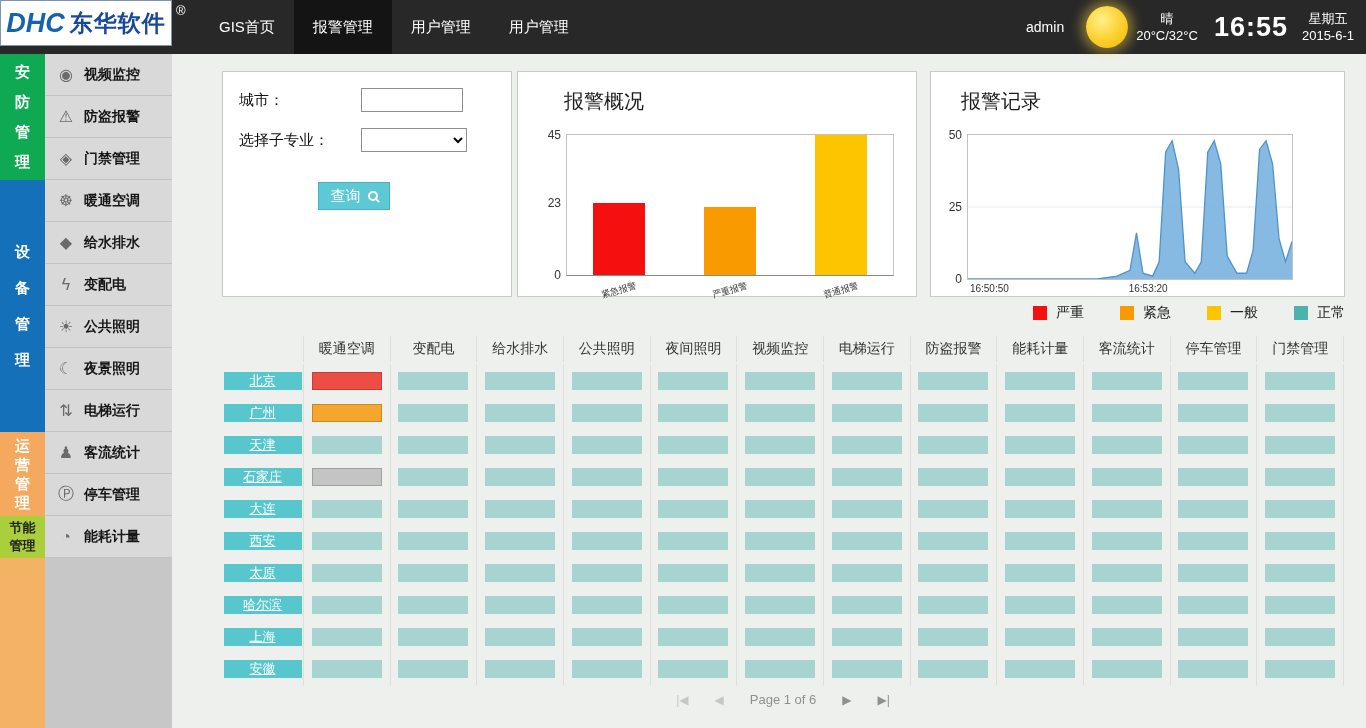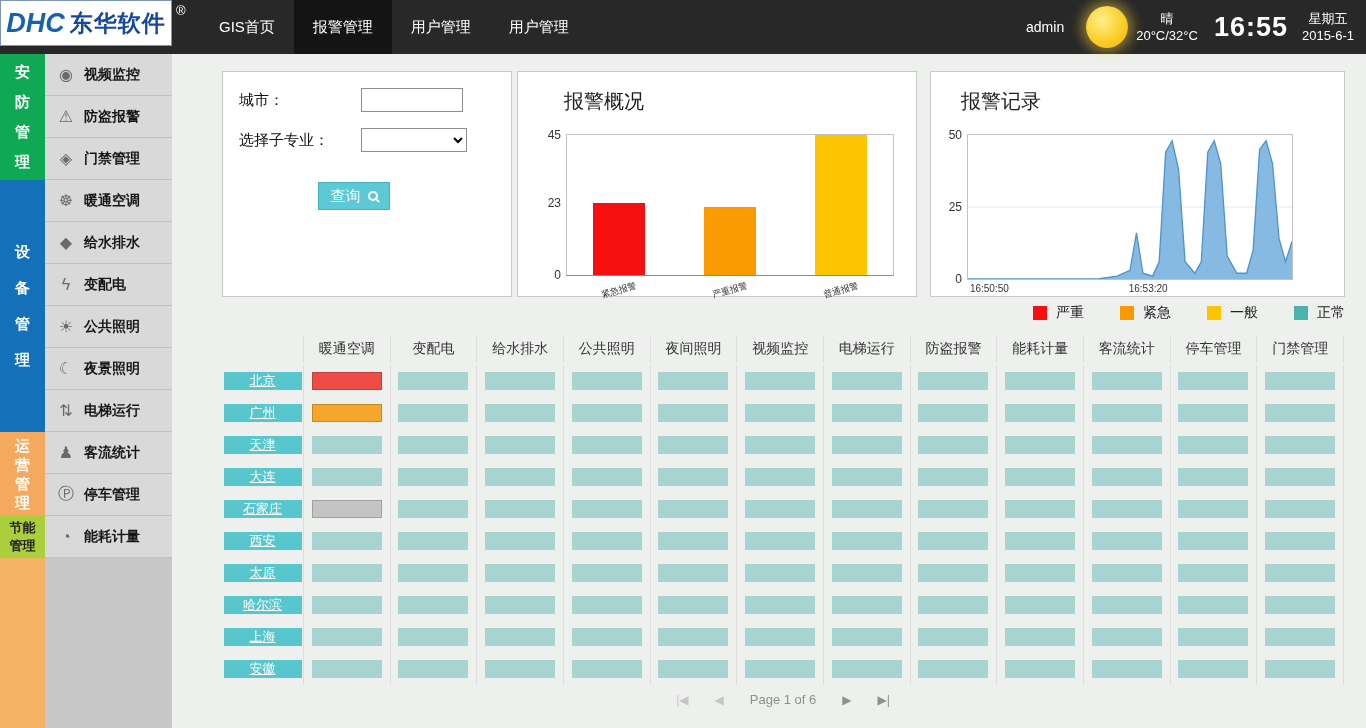--- a/index.html
+++ b/index.html
@@ -391,65 +391,65 @@
         </div>
         <div class="t-cell">
           <span class="status-chip" style="background: rgb(167, 212, 208);"></span>
         </div>
         <div class="t-cell">
           <span class="status-chip" style="background: rgb(167, 212, 208);"></span>
         </div>
       </div>
       <div class="t-row">
         <div class="t-cell">
+          <span class="city-chip">石家庄</span>
+        </div>
+        <div class="t-cell">
+          <span class="status-chip" style="background: rgb(196, 196, 196); border: 1px solid rgba(0, 0, 0, 0.18);"></span>
+        </div>
+        <div class="t-cell">
+          <span class="status-chip" style="background: rgb(167, 212, 208);"></span>
+        </div>
+        <div class="t-cell">
+          <span class="status-chip" style="background: rgb(167, 212, 208);"></span>
+        </div>
+        <div class="t-cell">
+          <span class="status-chip" style="background: rgb(167, 212, 208);"></span>
+        </div>
+        <div class="t-cell">
+          <span class="status-chip" style="background: rgb(167, 212, 208);"></span>
+        </div>
+        <div class="t-cell">
+          <span class="status-chip" style="background: rgb(167, 212, 208);"></span>
+        </div>
+        <div class="t-cell">
+          <span class="status-chip" style="background: rgb(167, 212, 208);"></span>
+        </div>
+        <div class="t-cell">
+          <span class="status-chip" style="background: rgb(167, 212, 208);"></span>
+        </div>
+        <div class="t-cell">
+          <span class="status-chip" style="background: rgb(167, 212, 208);"></span>
+        </div>
+        <div class="t-cell">
+          <span class="status-chip" style="background: rgb(167, 212, 208);"></span>
+        </div>
+        <div class="t-cell">
+          <span class="status-chip" style="background: rgb(167, 212, 208);"></span>
+        </div>
+        <div class="t-cell">
+          <span class="status-chip" style="background: rgb(167, 212, 208);"></span>
+        </div>
+      </div>
+      <div class="t-row">
+        <div class="t-cell">
           <span class="city-chip">大连</span>
         </div>
         <div class="t-cell">
           <span class="status-chip" style="background: rgb(167, 212, 208);"></span>
-        </div>
-        <div class="t-cell">
-          <span class="status-chip" style="background: rgb(167, 212, 208);"></span>
-        </div>
-        <div class="t-cell">
-          <span class="status-chip" style="background: rgb(167, 212, 208);"></span>
-        </div>
-        <div class="t-cell">
-          <span class="status-chip" style="background: rgb(167, 212, 208);"></span>
-        </div>
-        <div class="t-cell">
-          <span class="status-chip" style="background: rgb(167, 212, 208);"></span>
-        </div>
-        <div class="t-cell">
-          <span class="status-chip" style="background: rgb(167, 212, 208);"></span>
-        </div>
-        <div class="t-cell">
-          <span class="status-chip" style="background: rgb(167, 212, 208);"></span>
-        </div>
-        <div class="t-cell">
-          <span class="status-chip" style="background: rgb(167, 212, 208);"></span>
-        </div>
-        <div class="t-cell">
-          <span class="status-chip" style="background: rgb(167, 212, 208);"></span>
-        </div>
-        <div class="t-cell">
-          <span class="status-chip" style="background: rgb(167, 212, 208);"></span>
-        </div>
-        <div class="t-cell">
-          <span class="status-chip" style="background: rgb(167, 212, 208);"></span>
-        </div>
-        <div class="t-cell">
-          <span class="status-chip" style="background: rgb(167, 212, 208);"></span>
-        </div>
-      </div>
-      <div class="t-row">
-        <div class="t-cell">
-          <span class="city-chip">石家庄</span>
-        </div>
-        <div class="t-cell">
-          <span class="status-chip" style="background: rgb(196, 196, 196); border: 1px solid rgba(0, 0, 0, 0.18);"></span>
         </div>
         <div class="t-cell">
           <span class="status-chip" style="background: rgb(167, 212, 208);"></span>
         </div>
         <div class="t-cell">
           <span class="status-chip" style="background: rgb(167, 212, 208);"></span>
         </div>
         <div class="t-cell">
           <span class="status-chip" style="background: rgb(167, 212, 208);"></span>
         </div>

